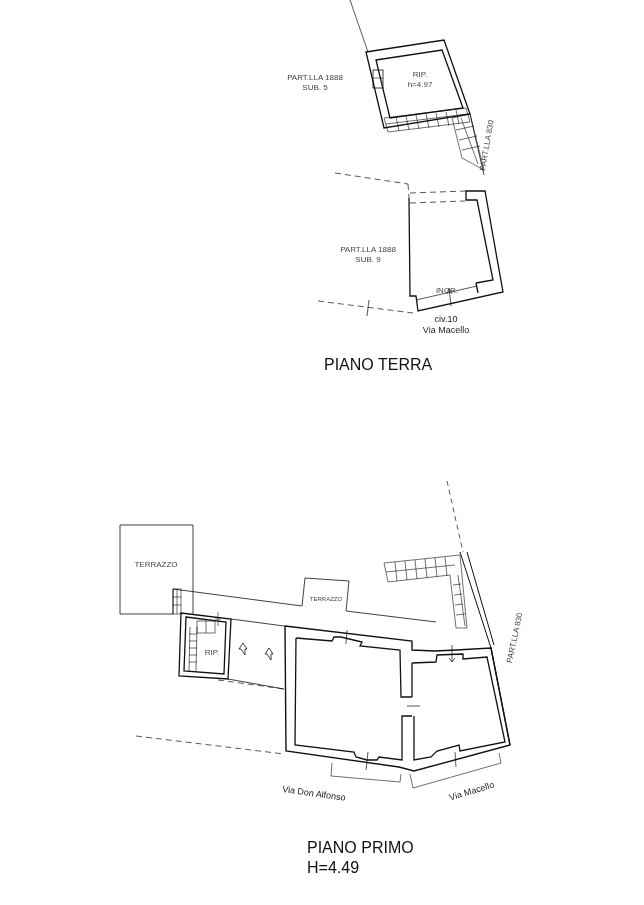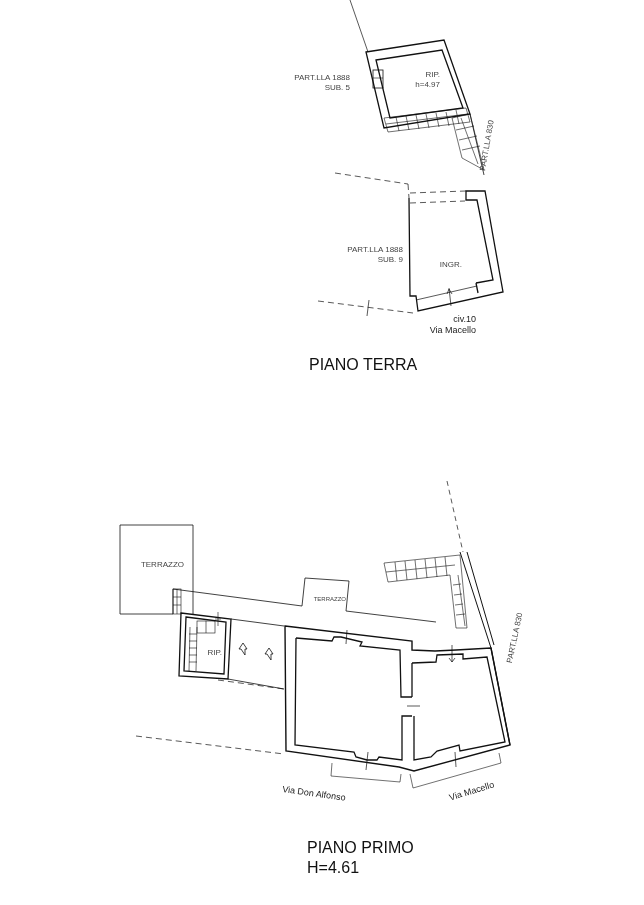--- a/index.html
+++ b/index.html
@@ -1,18 +1,18 @@
 <!DOCTYPE html>
 <html><head>
 <meta charset="utf-8">
 <style>
   html, body { margin: 0; padding: 0; background: #ffffff; }
   body { width: 644px; height: 905px; position: relative; overflow: hidden; font-family: "Liberation Sans", sans-serif; }
   svg { position: absolute; left: 0; top: 0; }
-  .lbl { position: absolute; color: #444; font-size: 8px; line-height: 10px; text-align: right; white-space: nowrap; }
+  .lbl { position: absolute; color: #444; font-size: 8px; line-height: 10px; text-align: center; white-space: nowrap; }
   .lbl-sm { font-size: 6px; }
   .title { position: absolute; color: #111; font-size: 16px; line-height: 18px; white-space: nowrap; }
   .street { position: absolute; color: #222; font-size: 9px; line-height: 11px; white-space: nowrap; }
 </style>
 </head>
 <body>
 
 <svg width="644" height="905" viewBox="0 0 644 905">
   <g stroke="#111" fill="none" stroke-width="1">
 
@@ -151,29 +151,29 @@
 </div>
 <div class="lbl" style="left:400px;top:70px;width:40px;">
   <div>RIP.</div>
   <div>h=4.97</div>
 </div>
 <div class="lbl" style="left:478px;top:130px;transform:rotate(-80deg);transform-origin:left top;width:60px;text-align:left;top:170px;">PART.LLA 830</div>
 <div class="lbl" style="left:333px;top:245px;width:70px;">
   <div>PART.LLA 1888</div>
   <div>SUB. 9</div>
 </div>
-<div class="lbl" style="left:432px;top:260px;width:30px;">INGR.</div>
-<div class="street" style="left:416px;top:314px;width:60px;text-align:right;">
+<div class="lbl" style="left:432px;top:286px;width:30px;">INGR.</div>
+<div class="street" style="left:416px;top:314px;width:60px;text-align:center;">
   <div>civ.10</div>
   <div>Via Macello</div>
 </div>
-<div class="title" style="left:309px;top:356px;">PIANO TERRA</div>
+<div class="title" style="left:324px;top:356px;">PIANO TERRA</div>
 
 <div class="lbl" style="left:128px;top:560px;width:56px;">TERRAZZO</div>
 <div class="lbl lbl-sm" style="left:306px;top:594px;width:40px;">TERRAZZO</div>
 <div class="lbl" style="left:202px;top:648px;width:20px;">RIP.</div>
 <div class="lbl" style="left:505px;top:662px;transform:rotate(-78deg);transform-origin:left top;width:60px;text-align:left;">PART.LLA 830</div>
 <div class="street" style="left:283px;top:784px;transform:rotate(8deg);transform-origin:left top;">Via Don Alfonso</div>
 <div class="street" style="left:448px;top:793px;transform:rotate(-17deg);transform-origin:left top;">Via Macello</div>
 <div class="title" style="left:307px;top:838px;line-height:20px;">
   <div>PIANO PRIMO</div>
-  <div>H=4.61</div>
+  <div>H=4.49</div>
 </div>
 
 </body></html>

